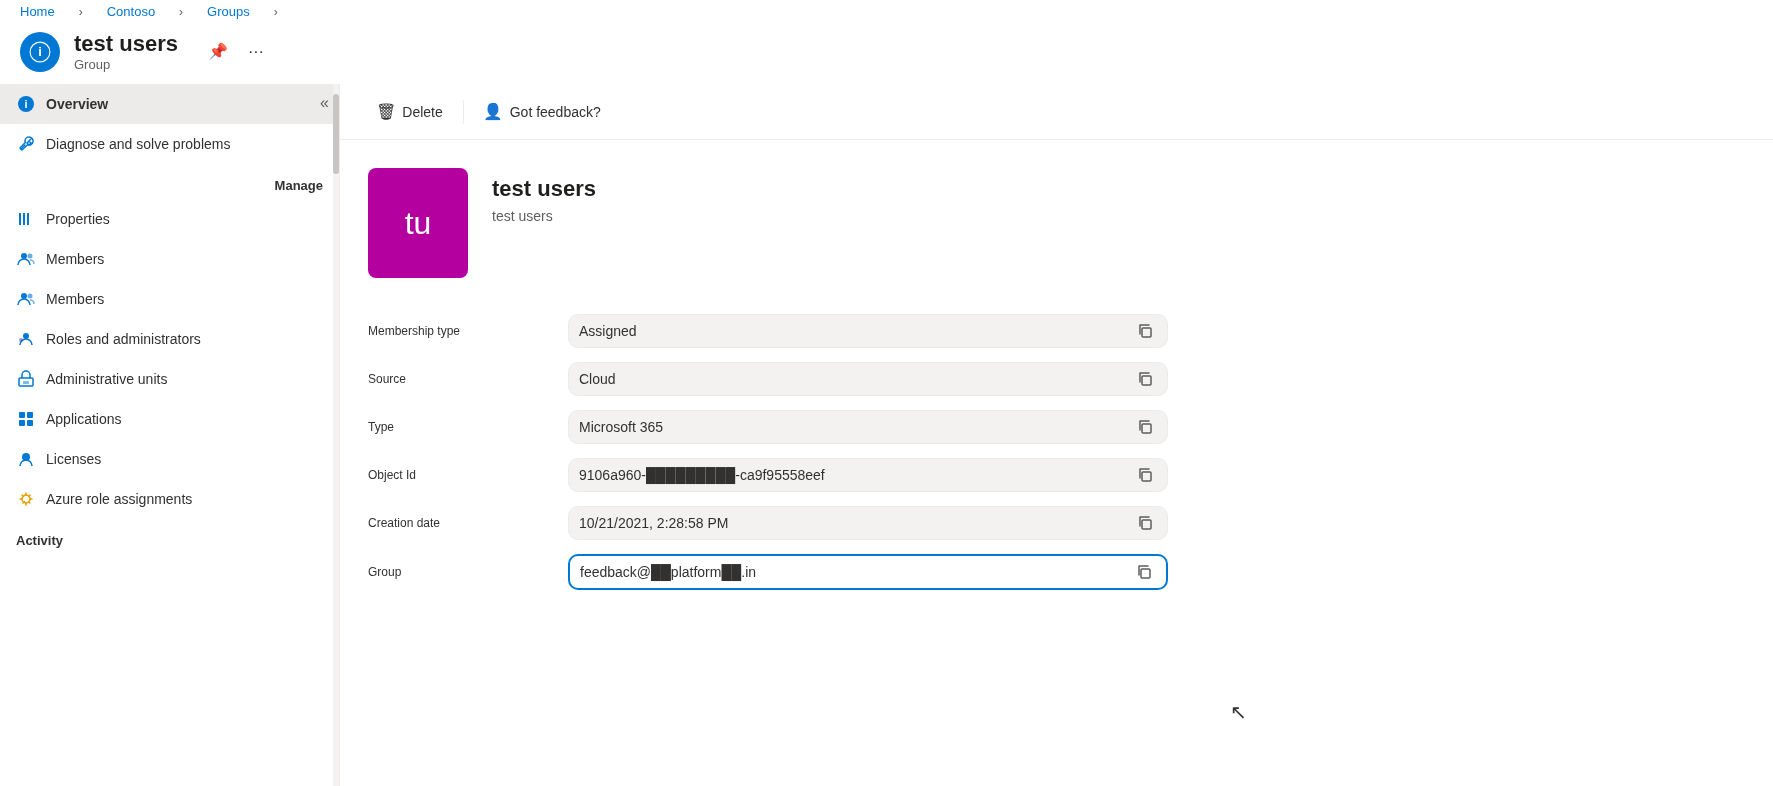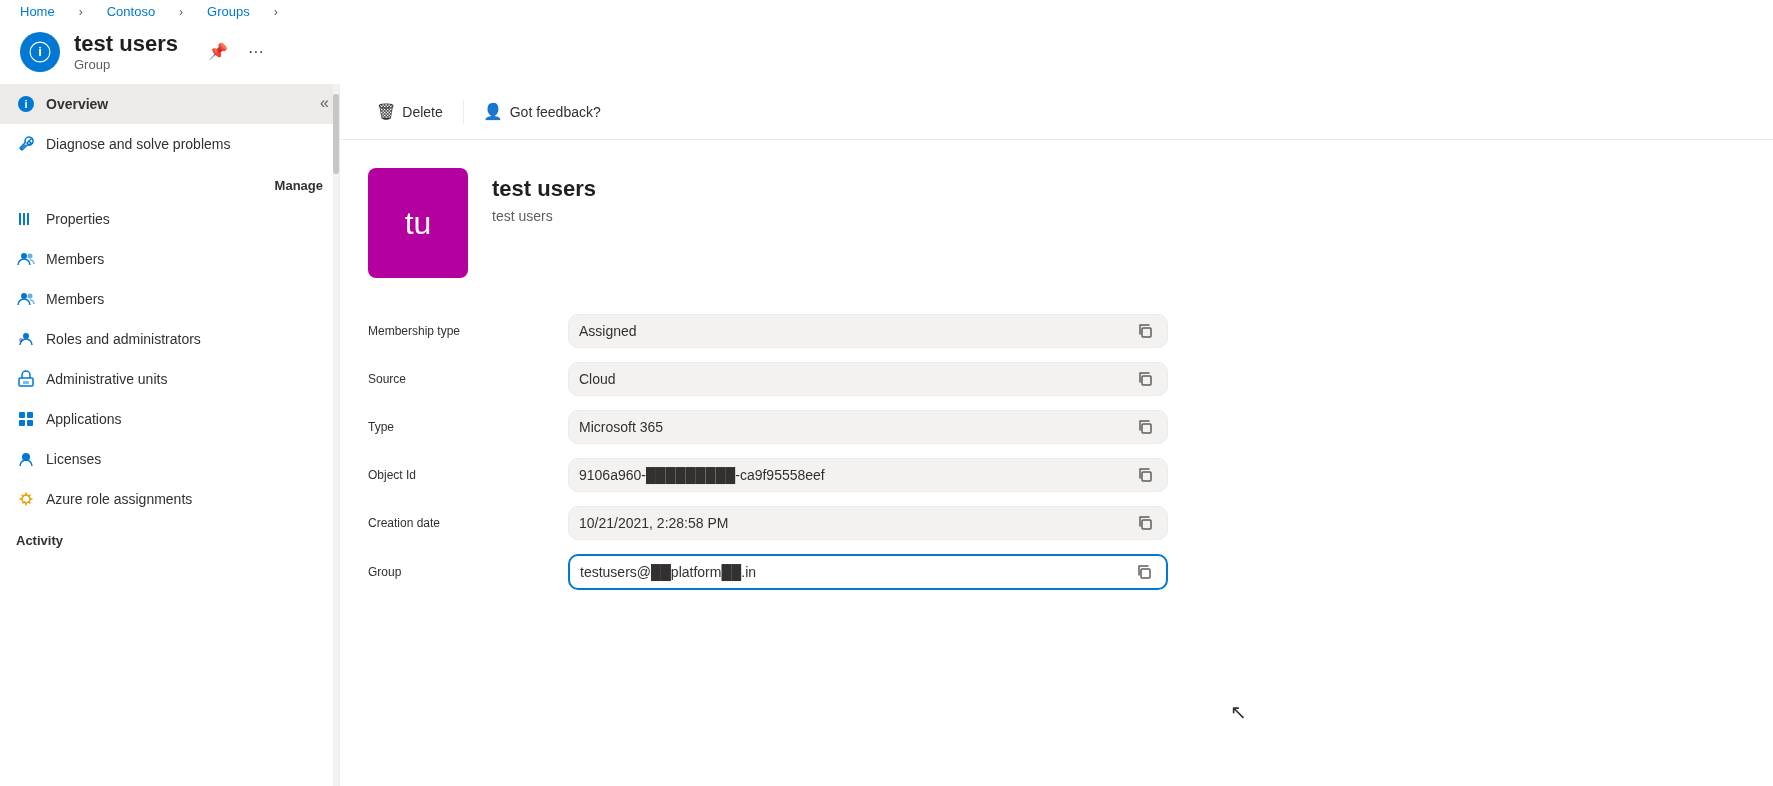--- a/index.html
+++ b/index.html
@@ -303,21 +303,21 @@
               <svg viewBox="0 0 16 16" width="16" height="16" fill="none">
                 <rect x="5" y="5" width="9" height="9" rx="1" stroke="#605e5c" stroke-width="1.5"></rect>
                 <path d="M3 11V2h9" stroke="#605e5c" stroke-width="1.5" stroke-linecap="round" stroke-linejoin="round"></path>
               </svg>
             </button>
           </div>
         </div>
         <div class="field-row">
           <div class="field-label">Group</div>
           <div class="field-value highlighted">
-            <span class="field-value-text">testusers@██platform██.in</span>
+            <span class="field-value-text">feedback@██platform██.in</span>
             <button class="field-copy-btn">
               <svg viewBox="0 0 16 16" width="16" height="16" fill="none">
                 <rect x="5" y="5" width="9" height="9" rx="1" stroke="#605e5c" stroke-width="1.5"></rect>
                 <path d="M3 11V2h9" stroke="#605e5c" stroke-width="1.5" stroke-linecap="round" stroke-linejoin="round"></path>
               </svg>
             </button>
           </div>
         </div>
       </div>
 

